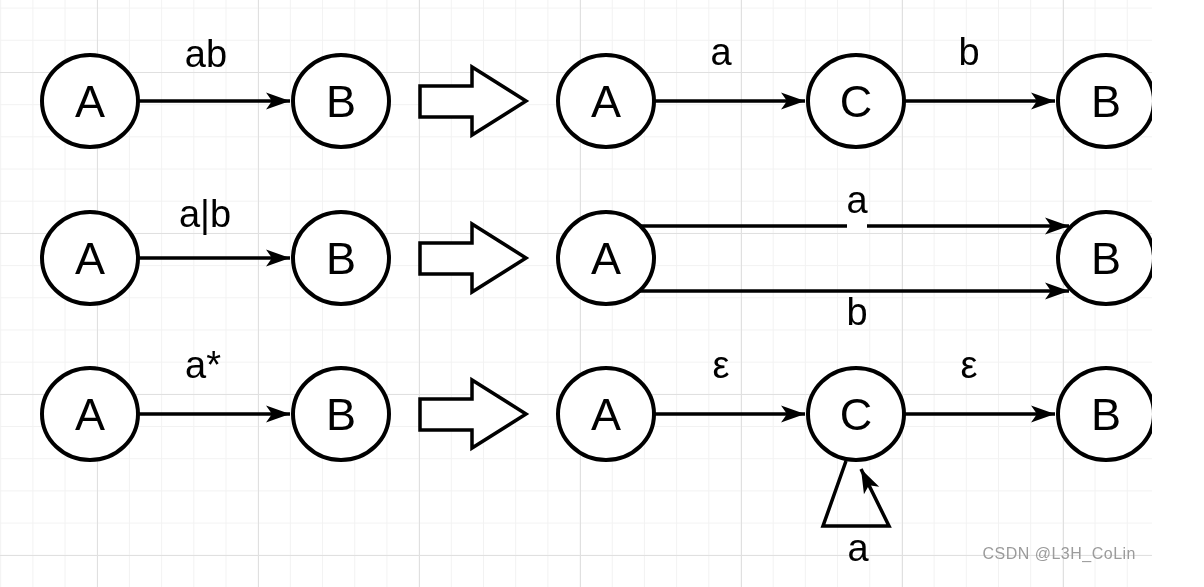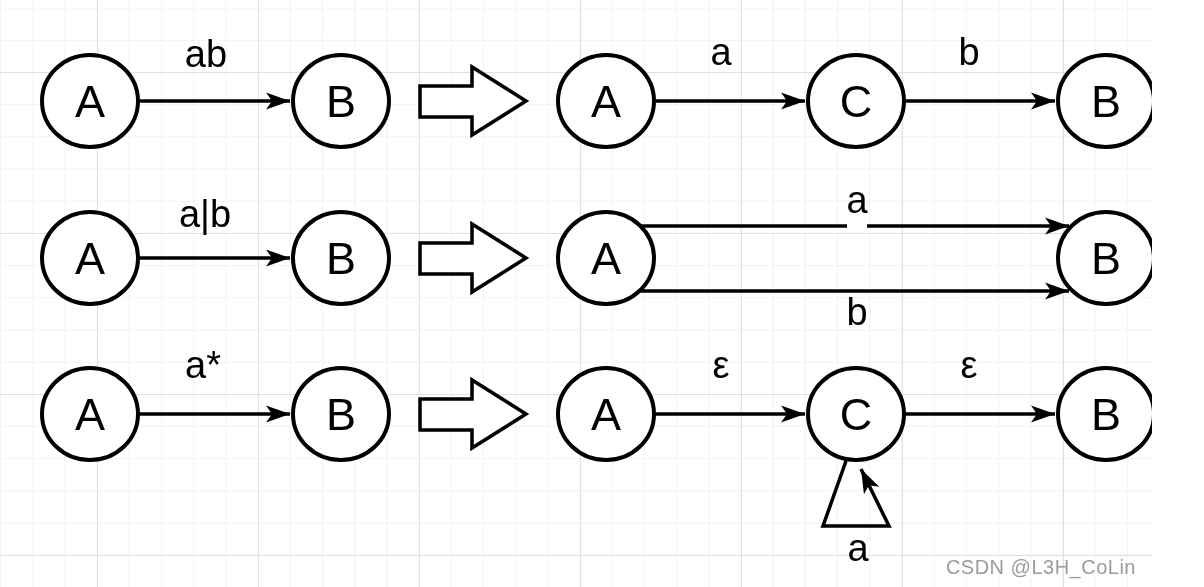--- a/index.html
+++ b/index.html
@@ -21,22 +21,22 @@
   svg.diagram { position: absolute; inset: 0; }
   .node-shape { fill: #ffffff; stroke: #000000; stroke-width: 4; }
   .edge-line  { stroke: #000000; stroke-width: 3.5; fill: none; }
   .block-arrow { fill: #ffffff; stroke: #000000; stroke-width: 3.5; stroke-linejoin: miter; }
   .node-label { font-family: "Liberation Sans", sans-serif; font-size: 45px; fill: #000000; text-anchor: middle; }
   .edge-label { font-family: "Liberation Sans", sans-serif; font-size: 38px; fill: #000000; text-anchor: middle; }
   .label-gap { fill: #ffffff; stroke: none; }
   .watermark {
     position: absolute;
     right: 16px;
-    bottom: 8px;
-    font-size: 20px;
+    bottom: 24px;
+    font-size: 16px;
     color: #9b9b9b;
     letter-spacing: 0.5px;
   }
 </style>
 </head>
 <body>
 
 <div class="canvas">
   <svg class="diagram" width="1204" height="587" viewBox="0 0 1204 587">
     <defs>

